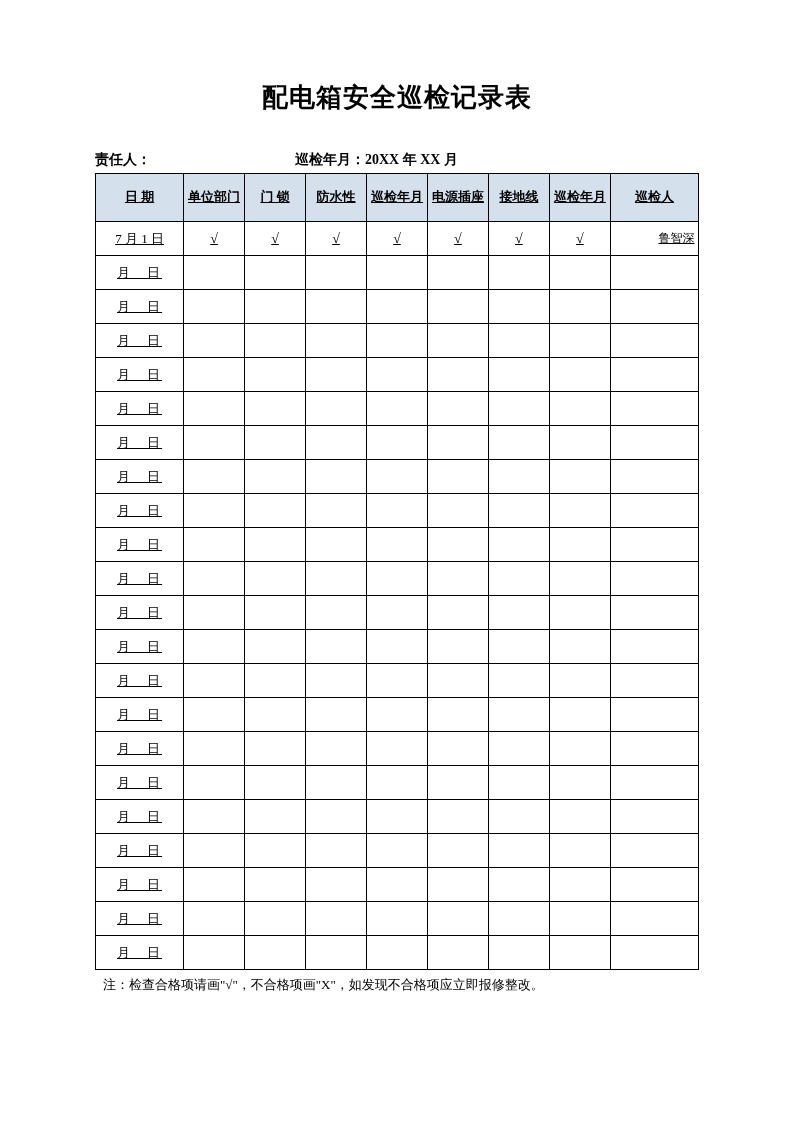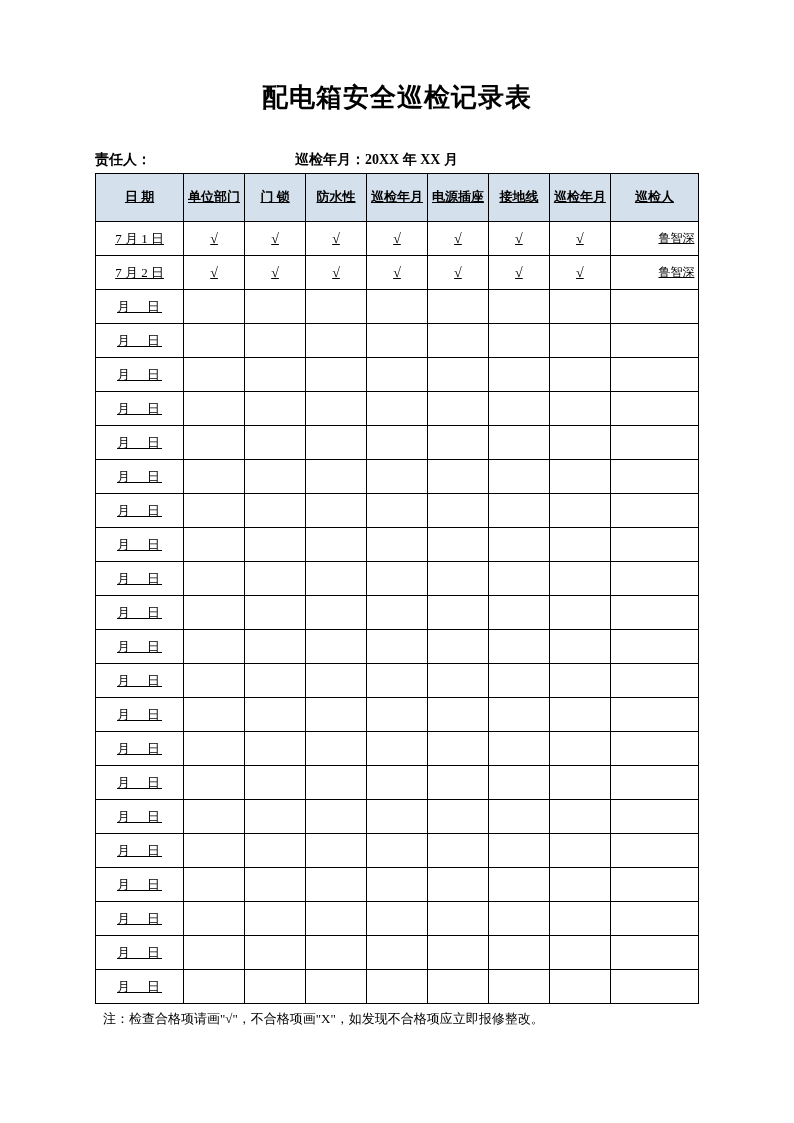--- a/index.html
+++ b/index.html
@@ -104,31 +104,20 @@
         <td class="check">√</td>
         <td class="check">√</td>
         <td class="check">√</td>
         <td class="check">√</td>
         <td class="check">√</td>
         <td class="check">√</td>
         <td class="check">√</td>
         <td class="inspector-name">鲁智深</td>
       </tr>
       <tr>
-        <td class="date-filled">7 月 2 日</td>
-        <td class="check">√</td>
-        <td class="check">√</td>
-        <td class="check">√</td>
-        <td class="check">√</td>
-        <td class="check">√</td>
-        <td class="check">√</td>
-        <td class="check">√</td>
-        <td class="inspector-name">鲁智深</td>
-      </tr>
-      <tr>
         <td class="date-cell">月　日</td>
         <td class="check"></td>
         <td class="check"></td>
         <td class="check"></td>
         <td class="check"></td>
         <td class="check"></td>
         <td class="check"></td>
         <td class="check"></td>
         <td class="inspector-name"></td>
       </tr>

